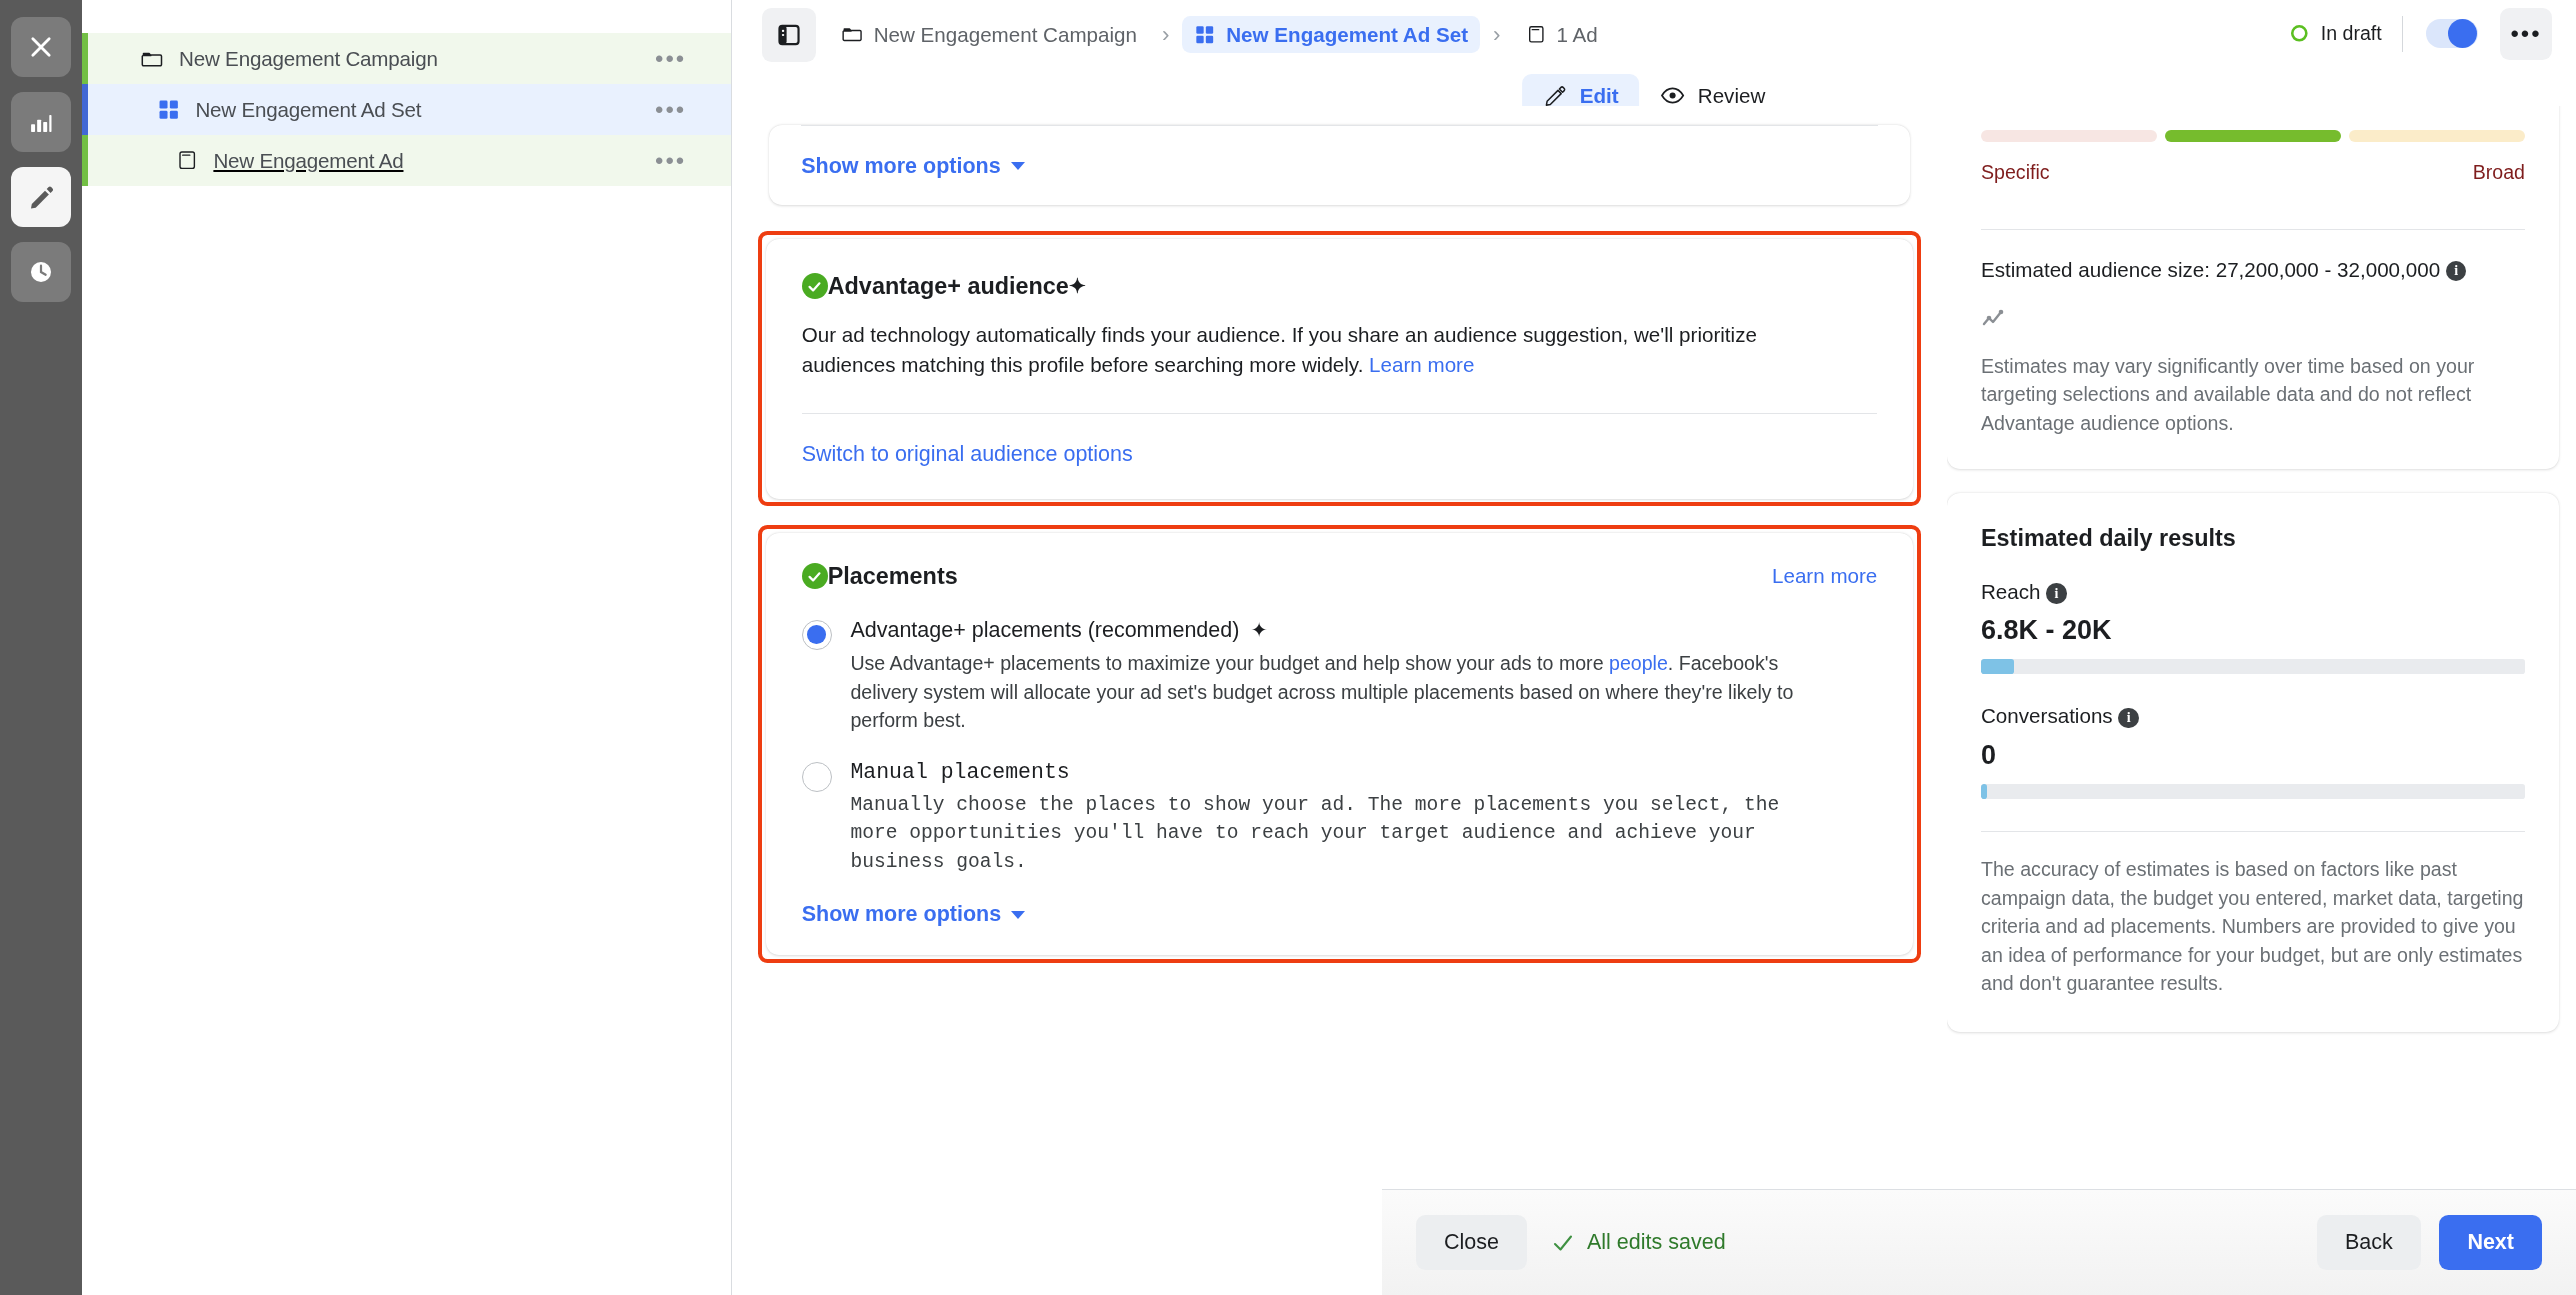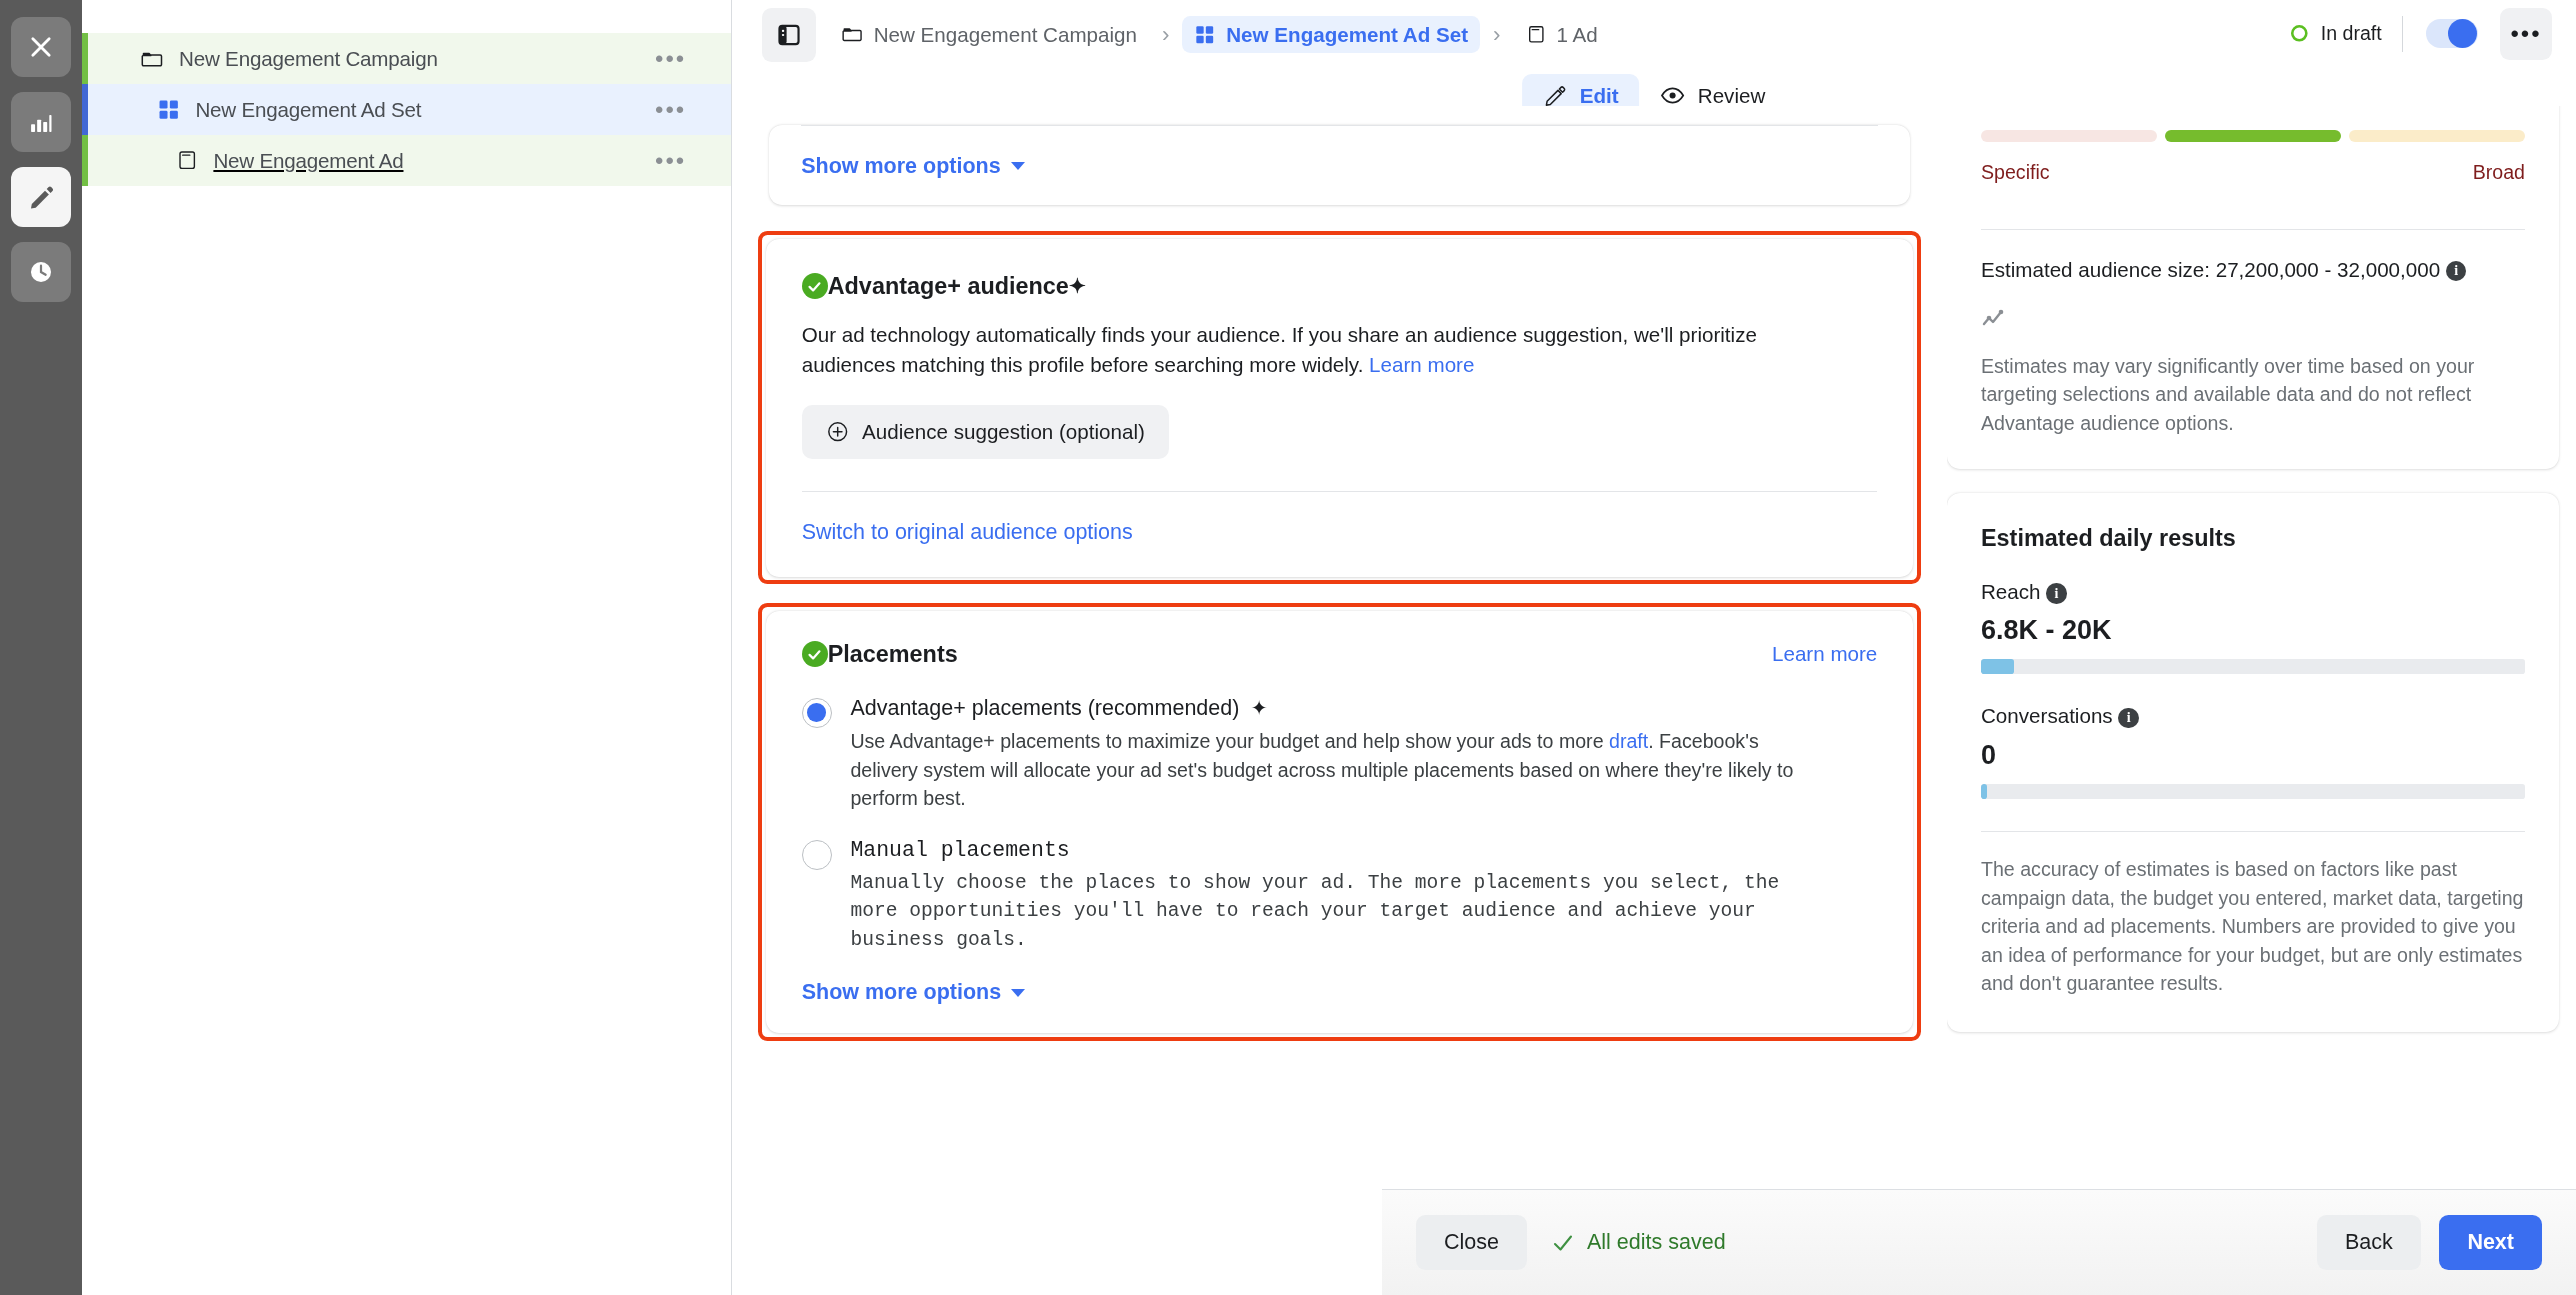--- a/index.html
+++ b/index.html
@@ -392,29 +392,20 @@
               </span>
               <span>Advantage+ audience</span>
               <span class="sparkle">✦</span>
             </div>
 
             <div class="body-txt" style="margin-top:20.6px; max-width:1015px;">
               <span>Our ad technology automatically finds your audience. If you share an audience suggestion, we'll prioritize audiences matching this profile before searching more widely.</span>
               <span class="link">Learn more</span>
             </div>
 
-            <div style="margin-top:24px;">
-              <div class="chip">
-                <svg width="23.4" height="23.4" viewBox="0 0 24 24">
-                  <circle cx="12" cy="12" r="9.1" fill="none" stroke="#1c1e21" stroke-width="1.5"></circle>
-                  <path d="M12 7.6 v8.8 M7.6 12 h8.8" stroke="#1c1e21" stroke-width="1.5" stroke-linecap="round"></path>
-                </svg>
-                <span>Audience suggestion (optional)</span>
-              </div>
-            </div>
 
             <div class="hr" style="margin-top:32px;"></div>
 
             <div style="margin-top:28px;">
               <span class="link" style="font-size:21.5px;">Switch to original audience options</span>
             </div>
           </div>
         </div>
 
         <div class="hl" style="margin-top:18.7px;">
@@ -434,21 +425,21 @@
 
             
             <div class="radio-row" style="margin-top:28px;">
               <span class="radio sel"></span>
               <div>
                 <div class="opt-title">
                   <span>Advantage+ placements (recommended)</span>
                   <span class="sparkle">✦</span>
                 </div>
                 <div class="opt-desc">
-                  <span>Use Advantage+ placements to maximize your budget and help show your ads to more </span><span class="link-blue">draft</span><span>. Facebook's delivery system will allocate your ad set's budget across multiple placements based on where they're likely to perform best.</span>
+                  <span>Use Advantage+ placements to maximize your budget and help show your ads to more </span><span class="link-blue">people</span><span>. Facebook's delivery system will allocate your ad set's budget across multiple placements based on where they're likely to perform best.</span>
                 </div>
               </div>
             </div>
 
             
             <div class="radio-row" style="margin-top:26px;font-family:Liberation Mono, monospace;">
               <span class="radio"></span>
               <div>
                 <div class="opt-title">
                   <span>Manual placements</span>

